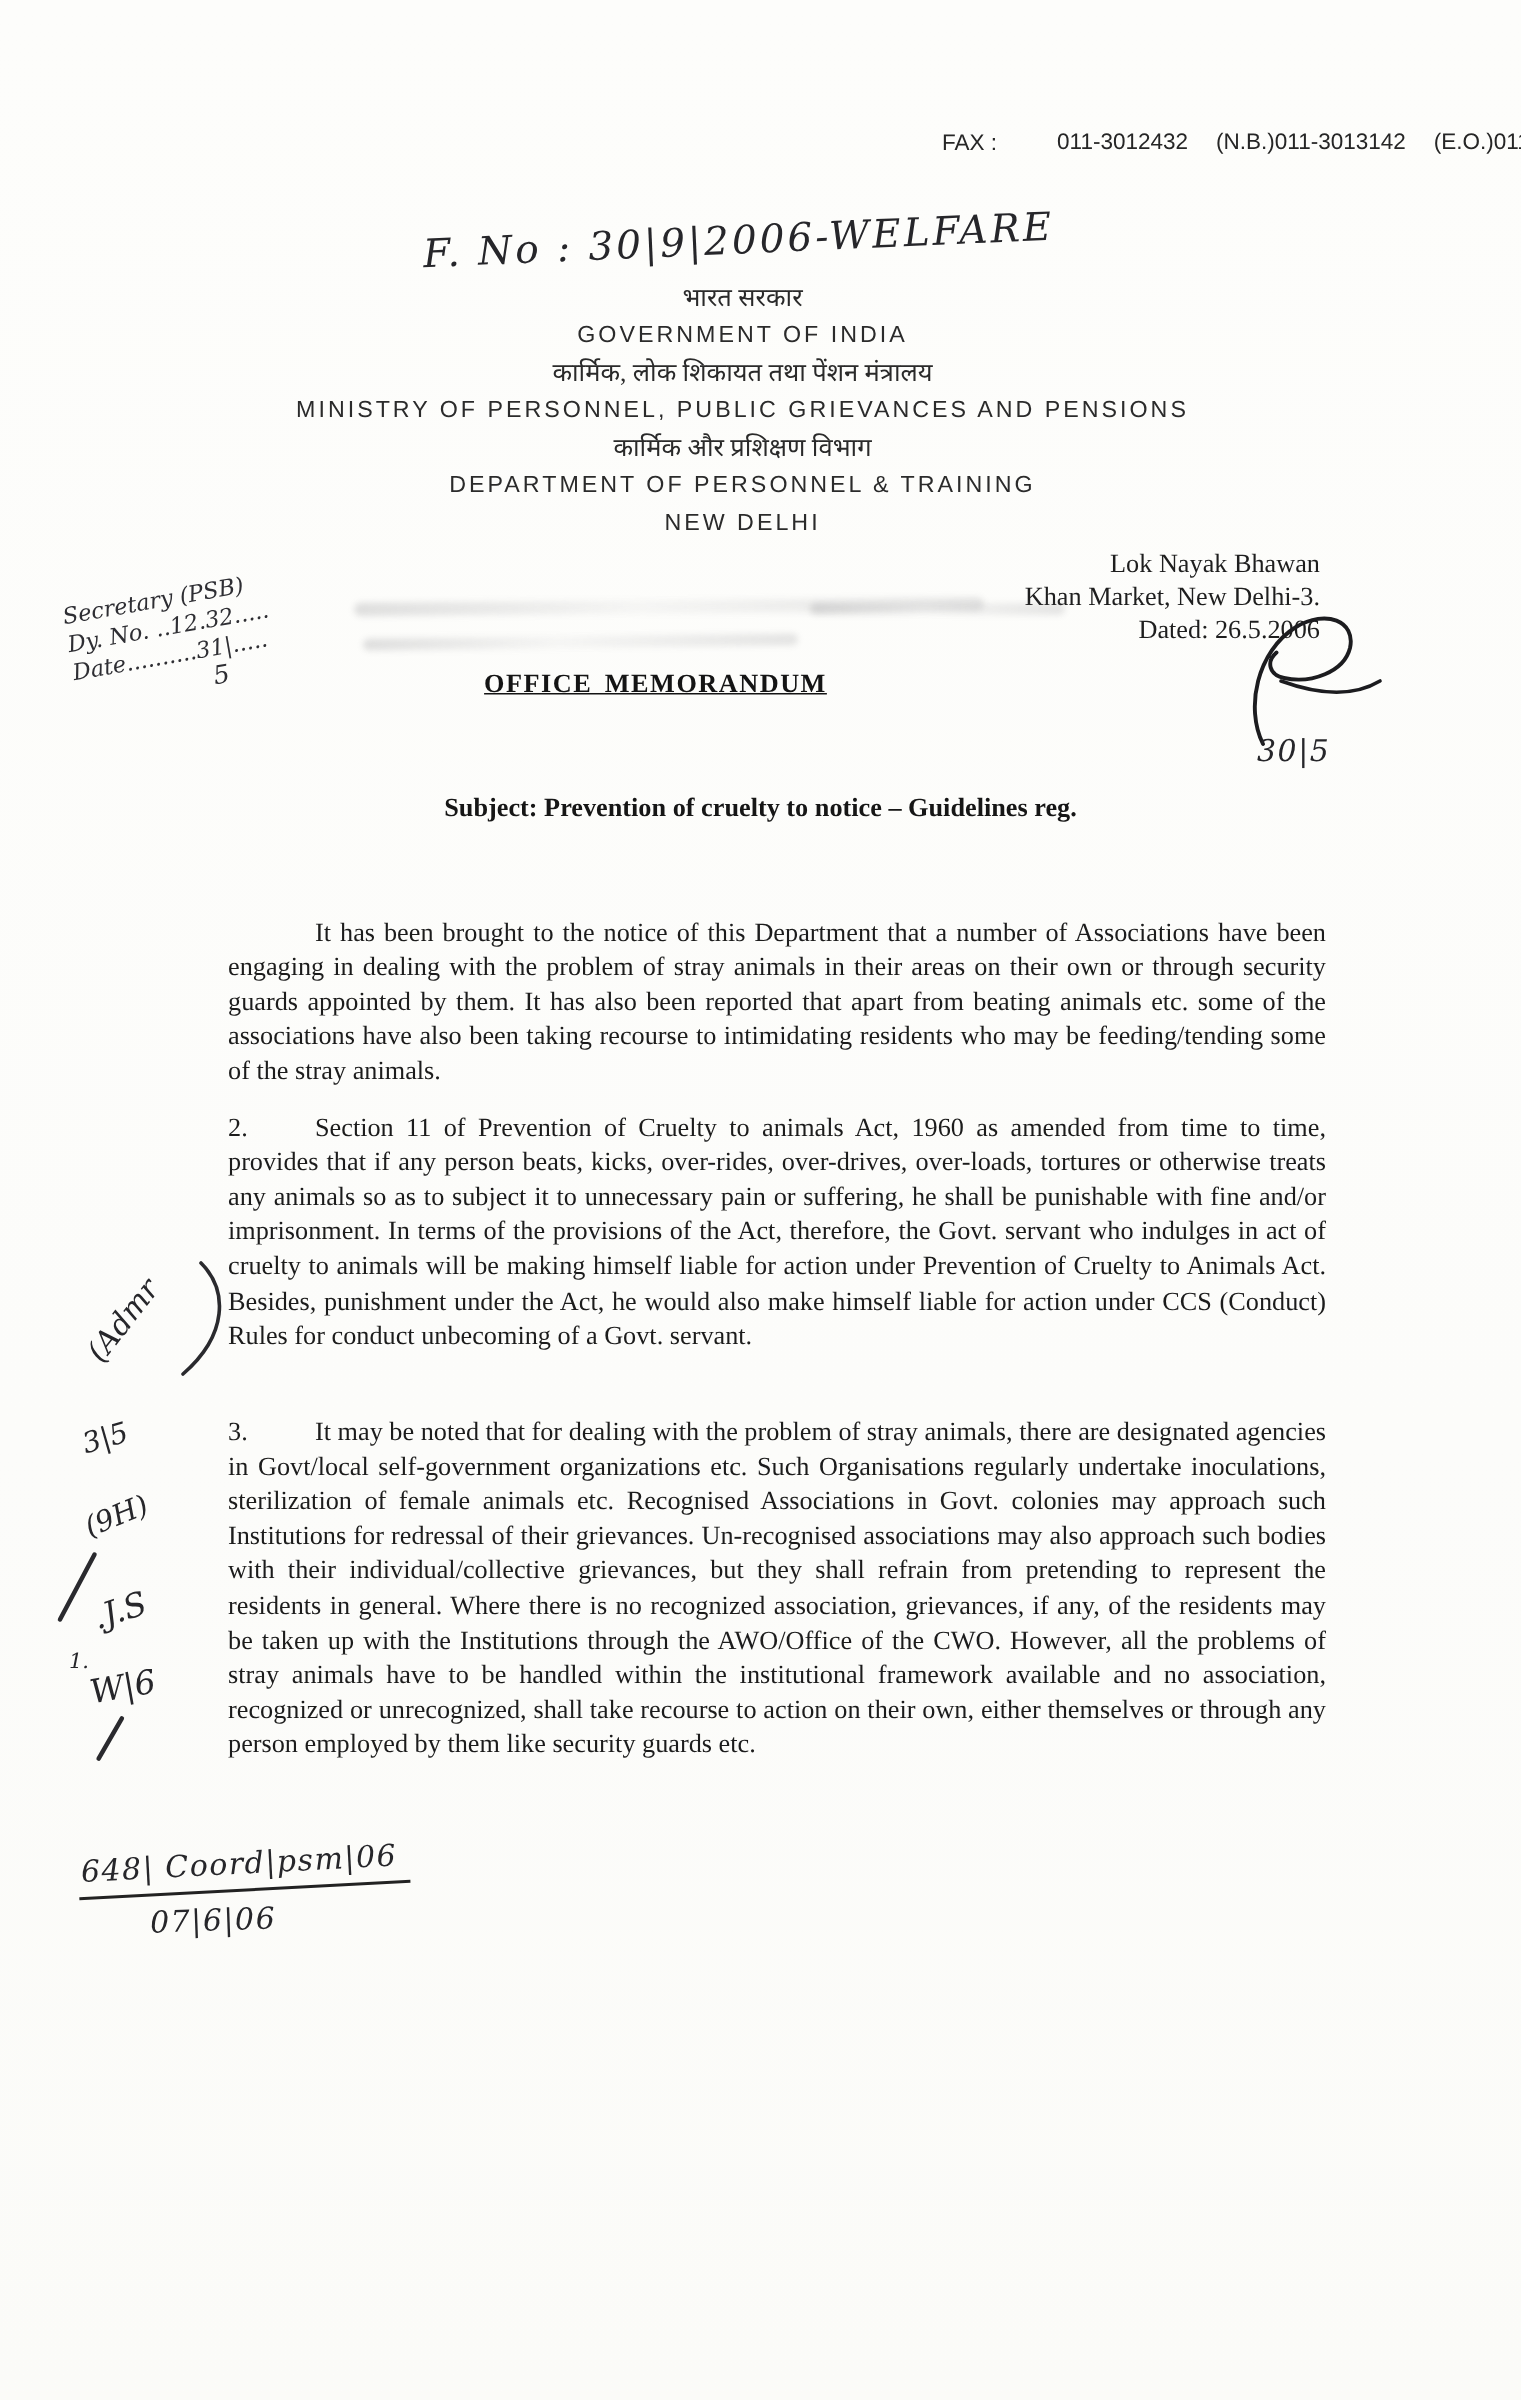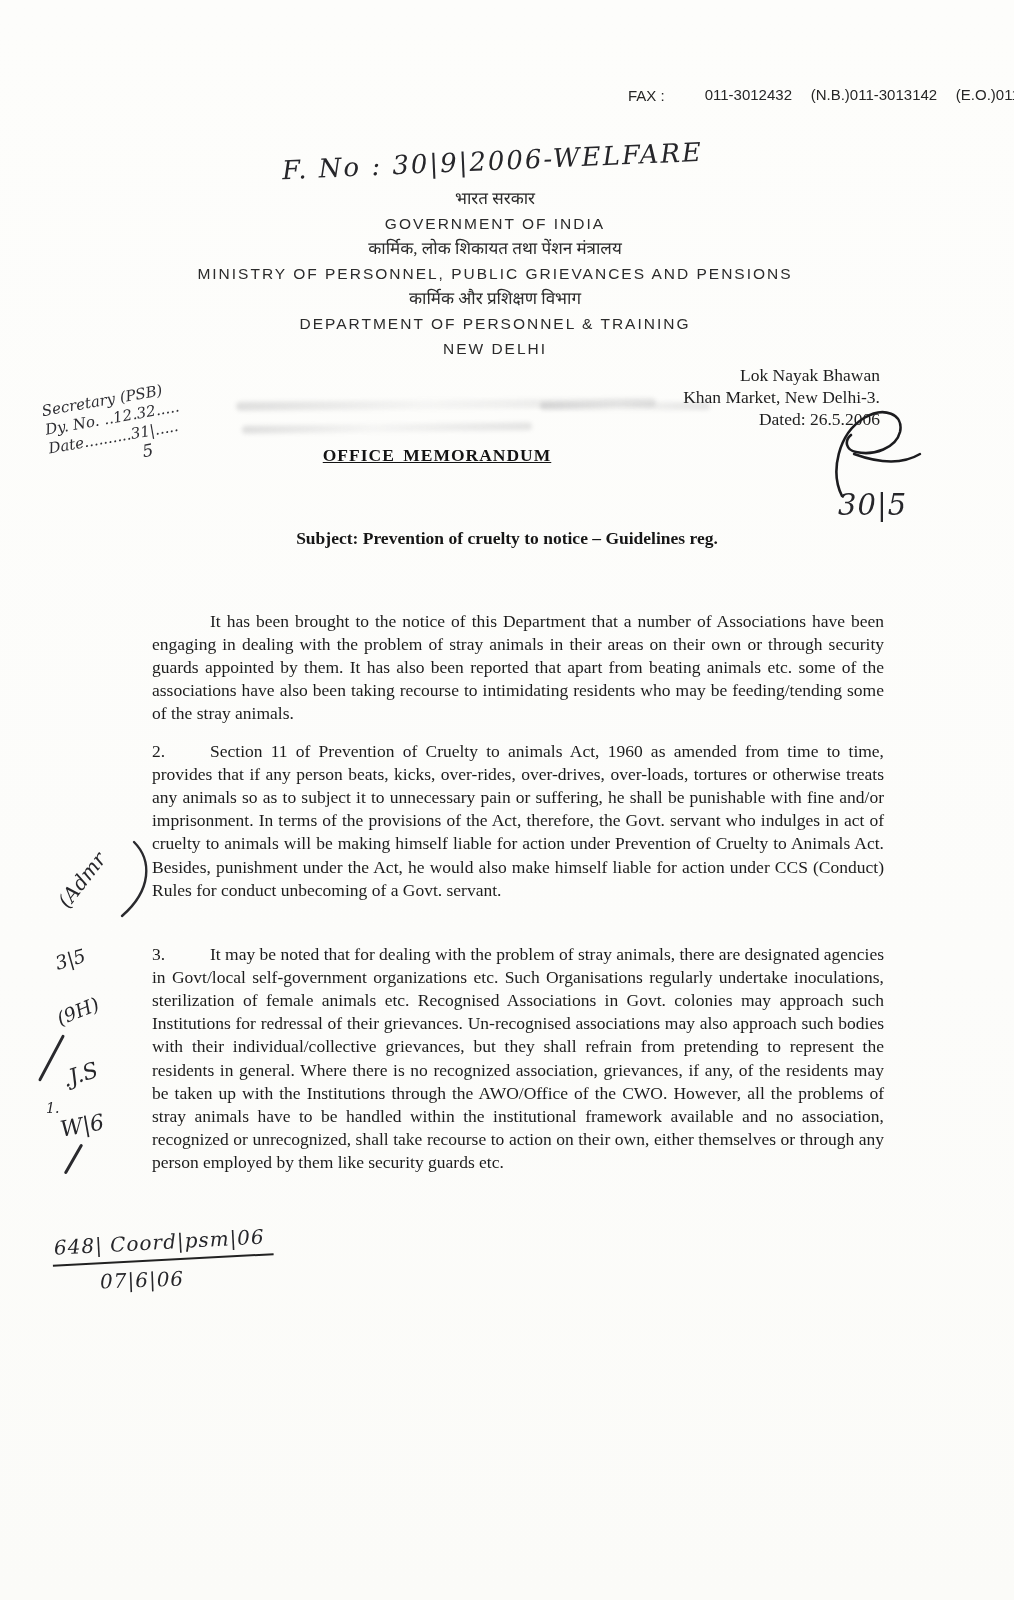--- a/index.html
+++ b/index.html
@@ -34,21 +34,21 @@
   
   .stamp{position:absolute;left:46px;top:390px;transform:rotate(-10deg);
          font-size:15px;line-height:19px;color:#2e2e33;}
   .stamp .stamp-l4{margin-left:92px;font-size:17px;}
   
   .memo-title-wrap{position:absolute;left:0;top:445px;width:874px;text-align:center;}
   .memo-title{font-weight:bold;font-size:17.5px;letter-spacing:1px;word-spacing:3px;
               text-decoration:underline;color:#141414;}
   
   .signature{position:absolute;left:822px;top:408px;}
-  .sig-note{position:absolute;left:838px;top:488px;font-size:29px;letter-spacing:1px;}
+  .sig-note{position:absolute;left:838px;top:488px;font-size:20px;letter-spacing:1px;}
   
   .subject-wrap{position:absolute;left:0;top:528px;width:1014px;text-align:center;}
   .subject{font-weight:bold;font-size:17.5px;color:#161616;}
   
   .para{position:absolute;left:152px;width:732px;text-align:justify;
         font-size:17.5px;line-height:23.2px;color:#1c1c1c;}
   .para.p1{top:592px;text-indent:58px;}
   .para.p2{top:722px;}
   .para.p3{top:925px;}
   .pnum{display:inline-block;width:58px;text-indent:0;}

